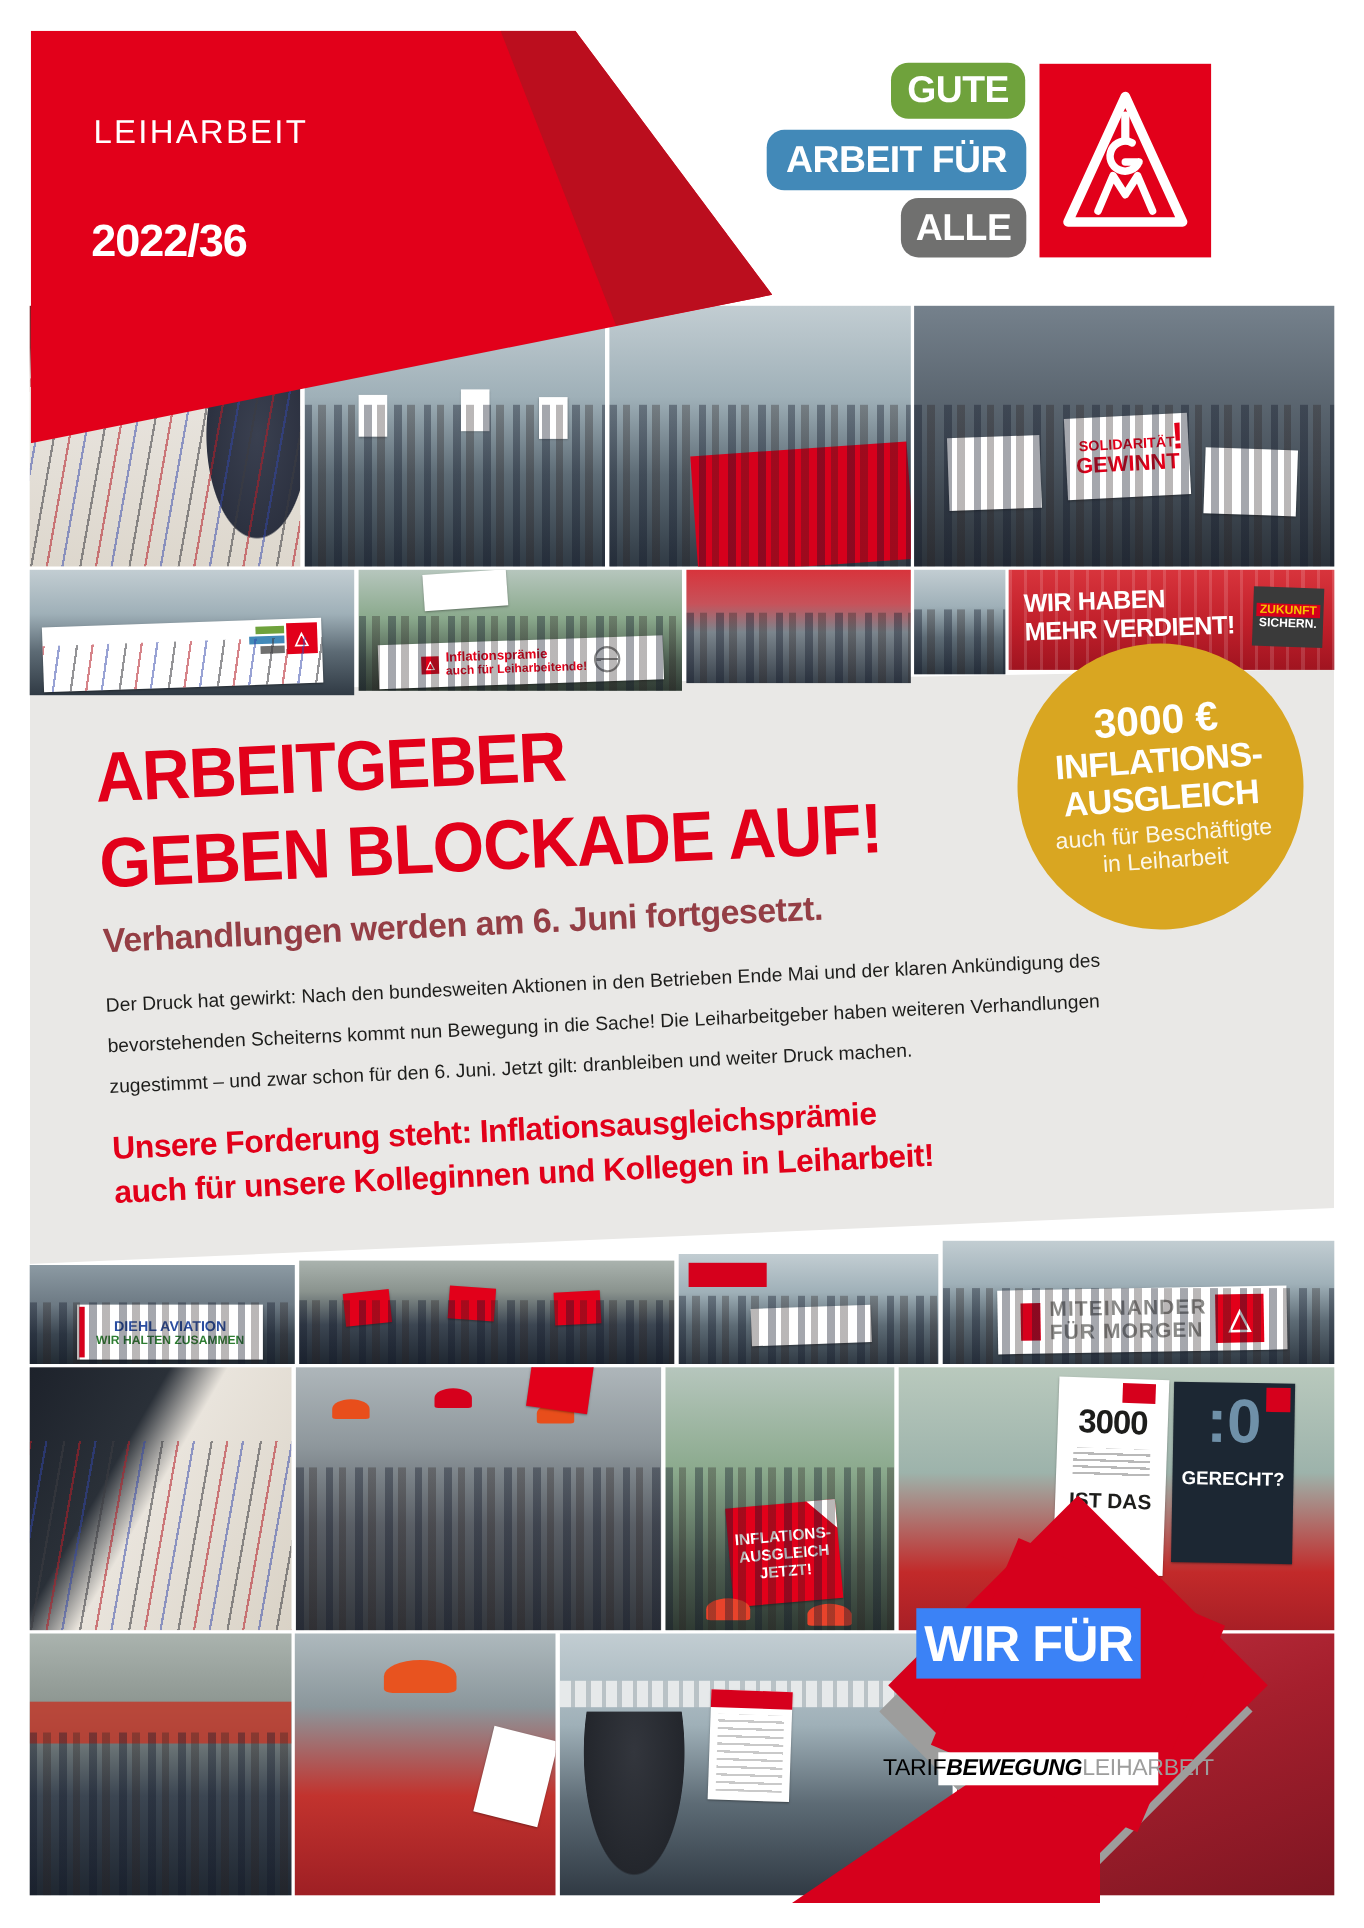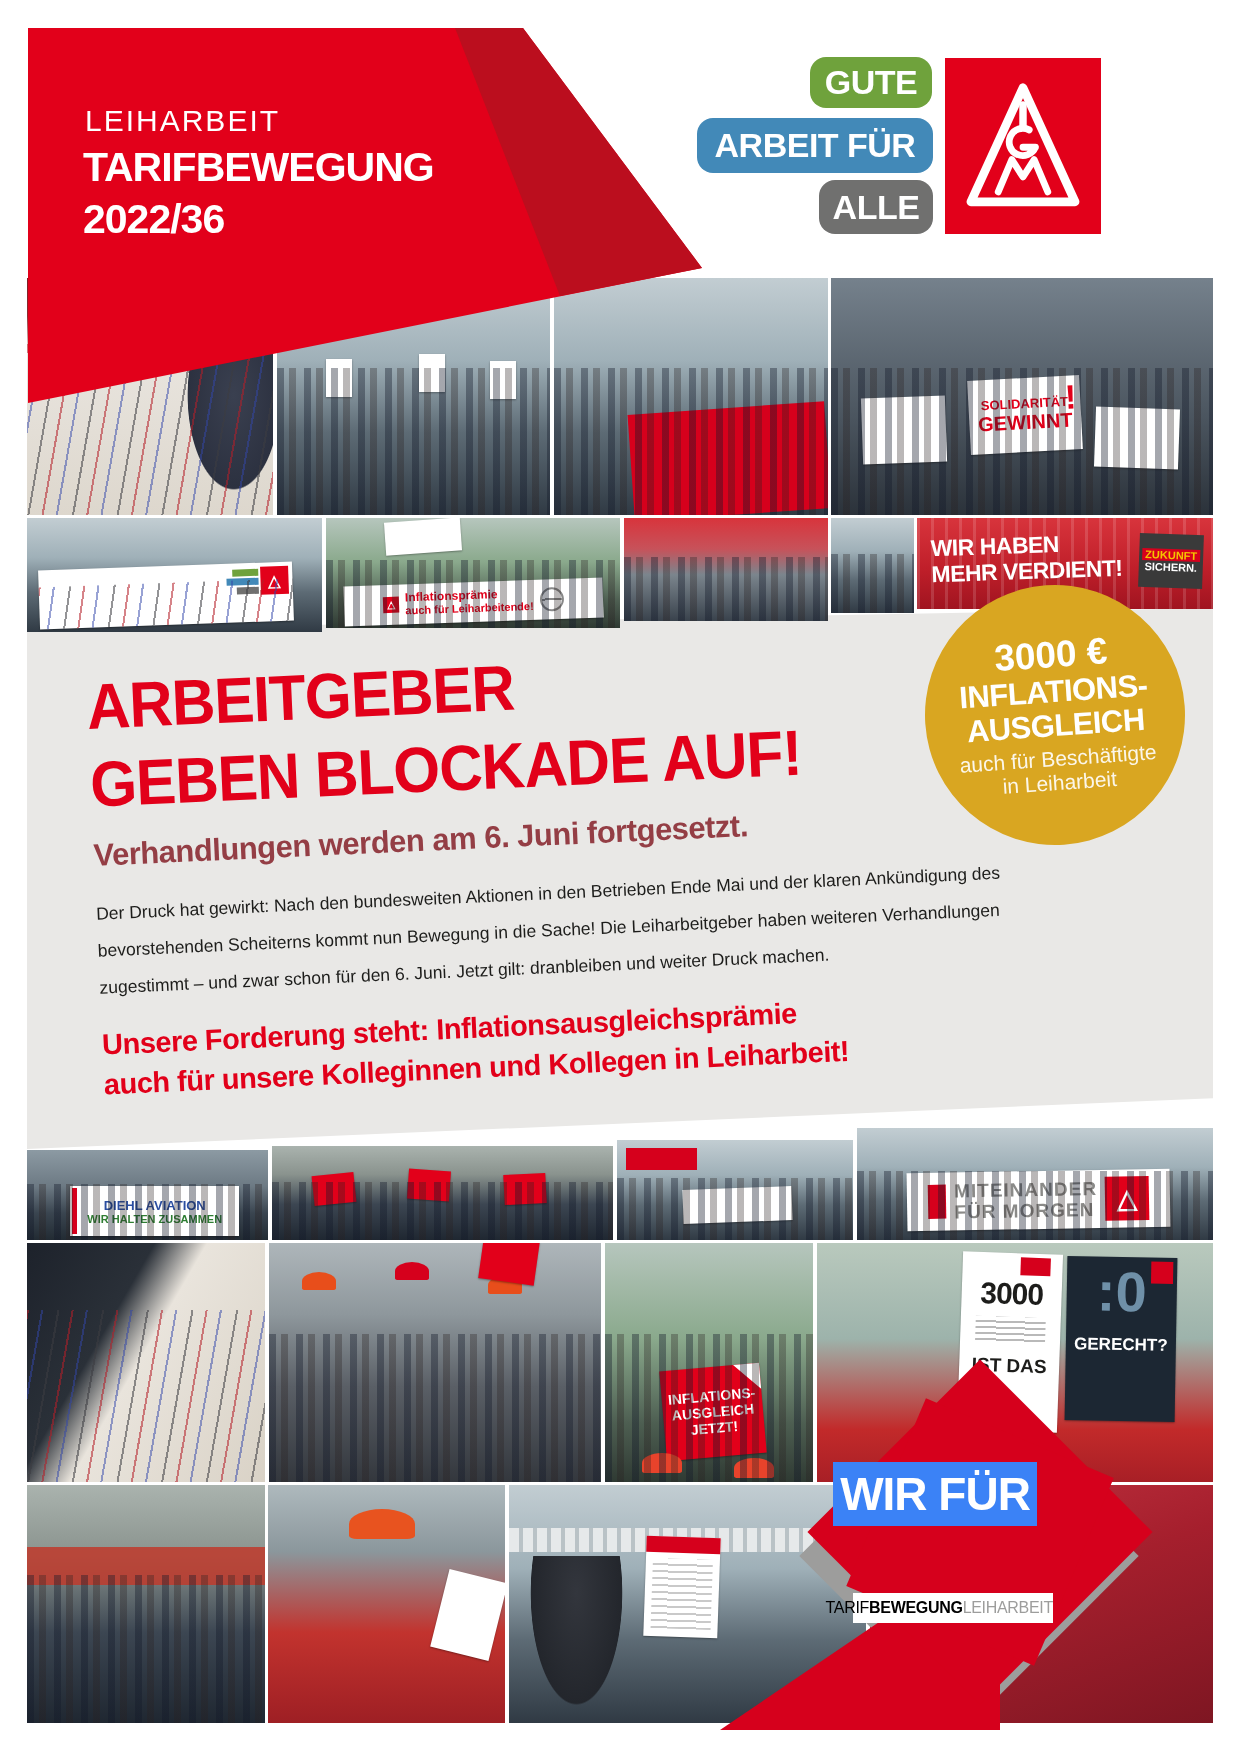--- a/index.html
+++ b/index.html
@@ -62,22 +62,22 @@
   #fair{left:720px;top:1370px;width:520px;height:360px;z-index:50;}
   .star-gray{left:129px;top:66px;width:240px;height:240px;background:#9d9d9c;transform:rotate(45deg);}
   .star-red1{left:138px;top:40px;width:244px;height:244px;background:#d6001c;transform:rotate(45deg);}
   .star-red2{left:158px;top:60px;width:204px;height:204px;background:#d6001c;transform:rotate(23deg);}
   .star-arm{left:0;top:170px;width:280px;height:190px;background:#d6001c;
       clip-path:polygon(100% 0,100% 100%,0 100%);}
   .band{display:flex;align-items:center;justify-content:center;color:#fff;font-weight:800;}
   #band-red{left:113px;top:92px;width:204px;height:64px;background:#3b82f6;font-size:46px;letter-spacing:-1px;}
   #band-gray{left:163px;top:157px;width:144px;height:63px;background:#575756;font-size:46px;letter-spacing:-1px;}
   #band-white{left:133px;top:223px;width:200px;height:30px;background:#fff;font-weight:400;
-      font-size:16px;color:#000;letter-spacing:-.3px;justify-content:flex-end;}
-  #band-white b{font-weight:800;}
+      font-size:21px;color:#000;letter-spacing:-.3px;}
+  #band-white b{font-weight:800;font-style:italic;}
   #band-white .lg{color:#9d9d9c;font-weight:400;}
   
   #igm-logo{left:945px;top:58px;width:156px;height:176px;background:#e2001a;z-index:20;
       display:flex;align-items:center;justify-content:center;}
 </style>
 </head>
 <body>
 
 <div id="page">
 
@@ -143,21 +143,20 @@
     <div class="abs" style="right:10px;top:16px;width:64px;height:54px;background:#3a3a3a;color:#fff;
          display:flex;flex-direction:column;align-items:center;justify-content:center;transform:rotate(2deg);">
       <span style="font-size:11px;font-weight:800;color:#f5c400;background:#d6001c;padding:0 3px;">ZUKUNFT</span>
       <span style="font-size:11px;font-weight:800;">SICHERN.</span>
     </div>
   </div>
 
   <div class="abs" id="red-banner"></div>
   <div class="abs" id="red-banner-dark"></div>
   <div class="abs banner-text" id="kicker">LEIHARBEIT</div>
-  <div class="abs banner-text" id="title1">TARIFBEWEGUNG</div>
   <div class="abs banner-text" id="title2">2022/36</div>
 
   <div class="abs logo-block" style="left:810px;top:57px;width:122px;height:51px;background:#6fa23c;">GUTE</div>
   <div class="abs logo-block" style="left:697px;top:118px;width:236px;height:55px;background:#4289b8;">ARBEIT FÜR</div>
   <div class="abs logo-block" style="left:819px;top:180px;width:114px;height:54px;background:#70706f;">ALLE</div>
 
   <div class="abs" id="igm-logo">
     <svg width="124" height="140" viewBox="0 0 100 110">
       <path d="M50 8 L8 100 L92 100 Z" fill="none" stroke="#fff" stroke-width="7" stroke-linejoin="round"></path>
       <path d="M50 22 V40" stroke="#fff" stroke-width="6" stroke-linecap="round"></path>

